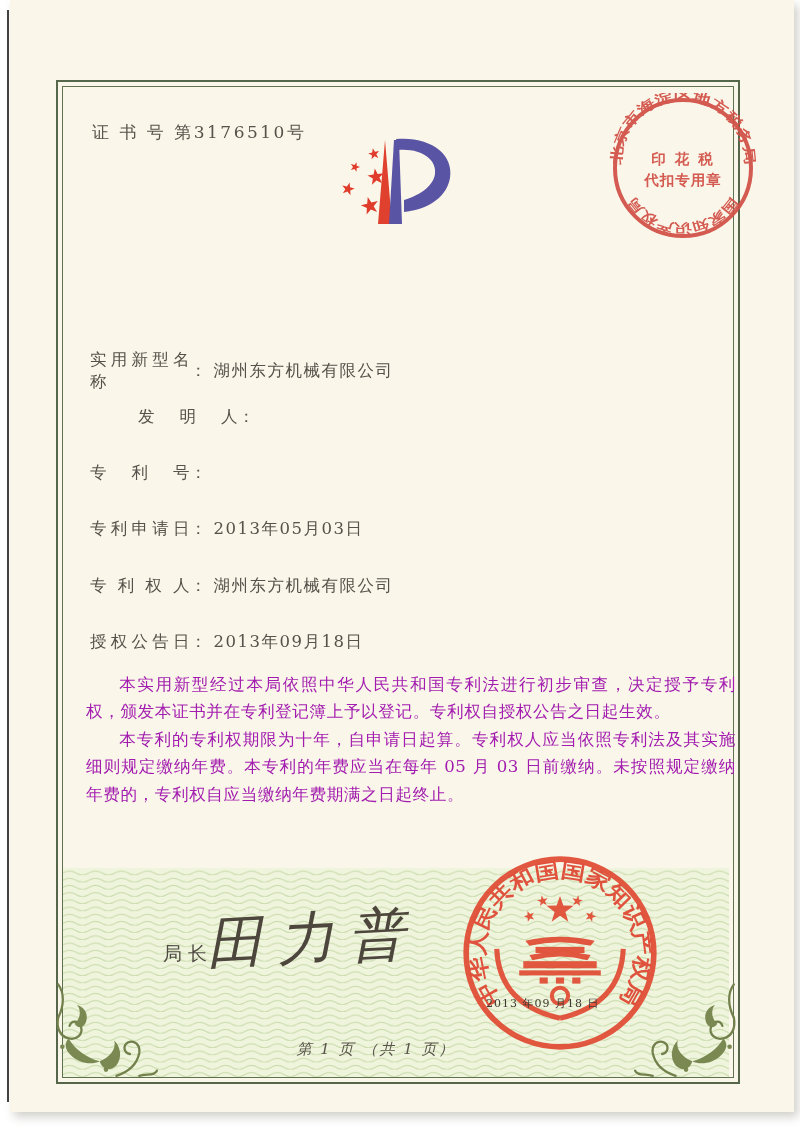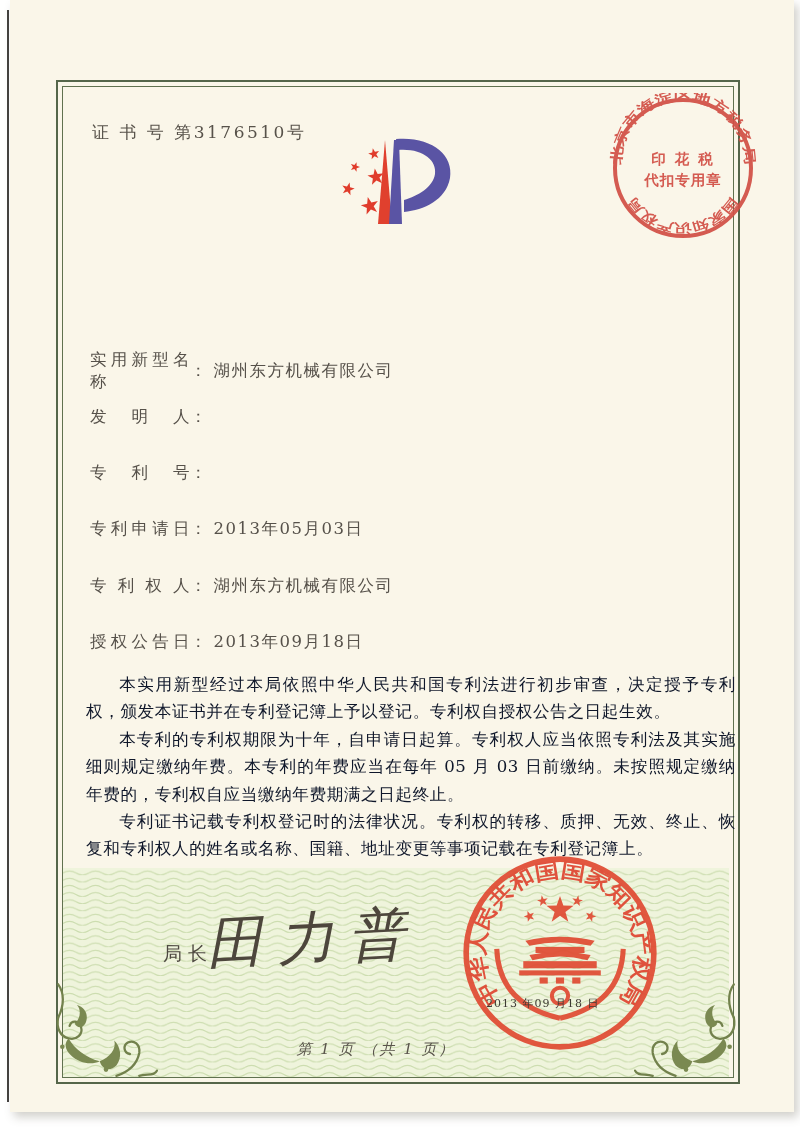--- a/index.html
+++ b/index.html
@@ -50,25 +50,25 @@
   .field{
     position:absolute;left:90px;z-index:5;display:flex;align-items:center;
     font-size:16.5px;color:#56514a;
   }
   .field .lbl{
     display:inline-block;width:100px;text-align:justify;text-align-last:justify;
     letter-spacing:.5px;
   }
   .field .colon{margin-right:7px;}
   .field .val{letter-spacing:1.5px;white-space:nowrap;}
-  .f0{top:349px;} .f1{top:406px;} .f2{top:462px;} .f3{top:518px;} .f4{top:575px;} .f5{top:631px;}
+  .f0{top:349px;} .f1{top:406px;margin-left:48px;} .f2{top:462px;} .f3{top:518px;} .f4{top:575px;} .f5{top:631px;}
   
   .body-text{
     position:absolute;left:86px;top:671px;width:650px;z-index:5;
-    font-size:16.6px;line-height:27.4px;color:#0f172a;text-align:justify;
+    font-size:16.6px;line-height:27.4px;color:#a21caf;text-align:justify;
   }
   .body-text p{margin:0;text-indent:2em;letter-spacing:.6px;}
   
   .sig-label{
     position:absolute;left:163px;top:941px;z-index:5;
     font-size:19px;letter-spacing:6px;color:#4e4941;
   }
   .sig-name{
     position:absolute;left:206px;top:901px;z-index:5;
     font-size:57px;color:#4d463c;transform:rotate(-3deg);
@@ -186,21 +186,20 @@
   </div>
   <div class="field f5">
     <span class="lbl">授权公告日</span>
       <span class="colon">：</span>
       <span class="val">2013年09月18日</span>
   </div>
 
   <div class="body-text">
     <p>本实用新型经过本局依照中华人民共和国专利法进行初步审查，决定授予专利权，颁发本证书并在专利登记簿上予以登记。专利权自授权公告之日起生效。</p>
     <p>本专利的专利权期限为十年，自申请日起算。专利权人应当依照专利法及其实施细则规定缴纳年费。本专利的年费应当在每年 05 月 03 日前缴纳。未按照规定缴纳年费的，专利权自应当缴纳年费期满之日起终止。</p>
-    <p>专利证书记载专利权登记时的法律状况。专利权的转移、质押、无效、终止、恢复和专利权人的姓名或名称、国籍、地址变更等事项记载在专利登记簿上。</p>
   </div>
 
   <div class="sig-label">局长</div>
   <div class="sig-name">田力普</div>
 
   <svg class="tax-stamp" width="150" height="150" viewBox="0 0 150 150">
     <defs>
       <path id="taxTop" d="M 16,88 A 62,62 0 1 1 134,88"></path>
       <path id="taxBottom" d="M 125.8,98.7 A 56,56 0 0 1 24.2,98.7"></path>
     </defs>

